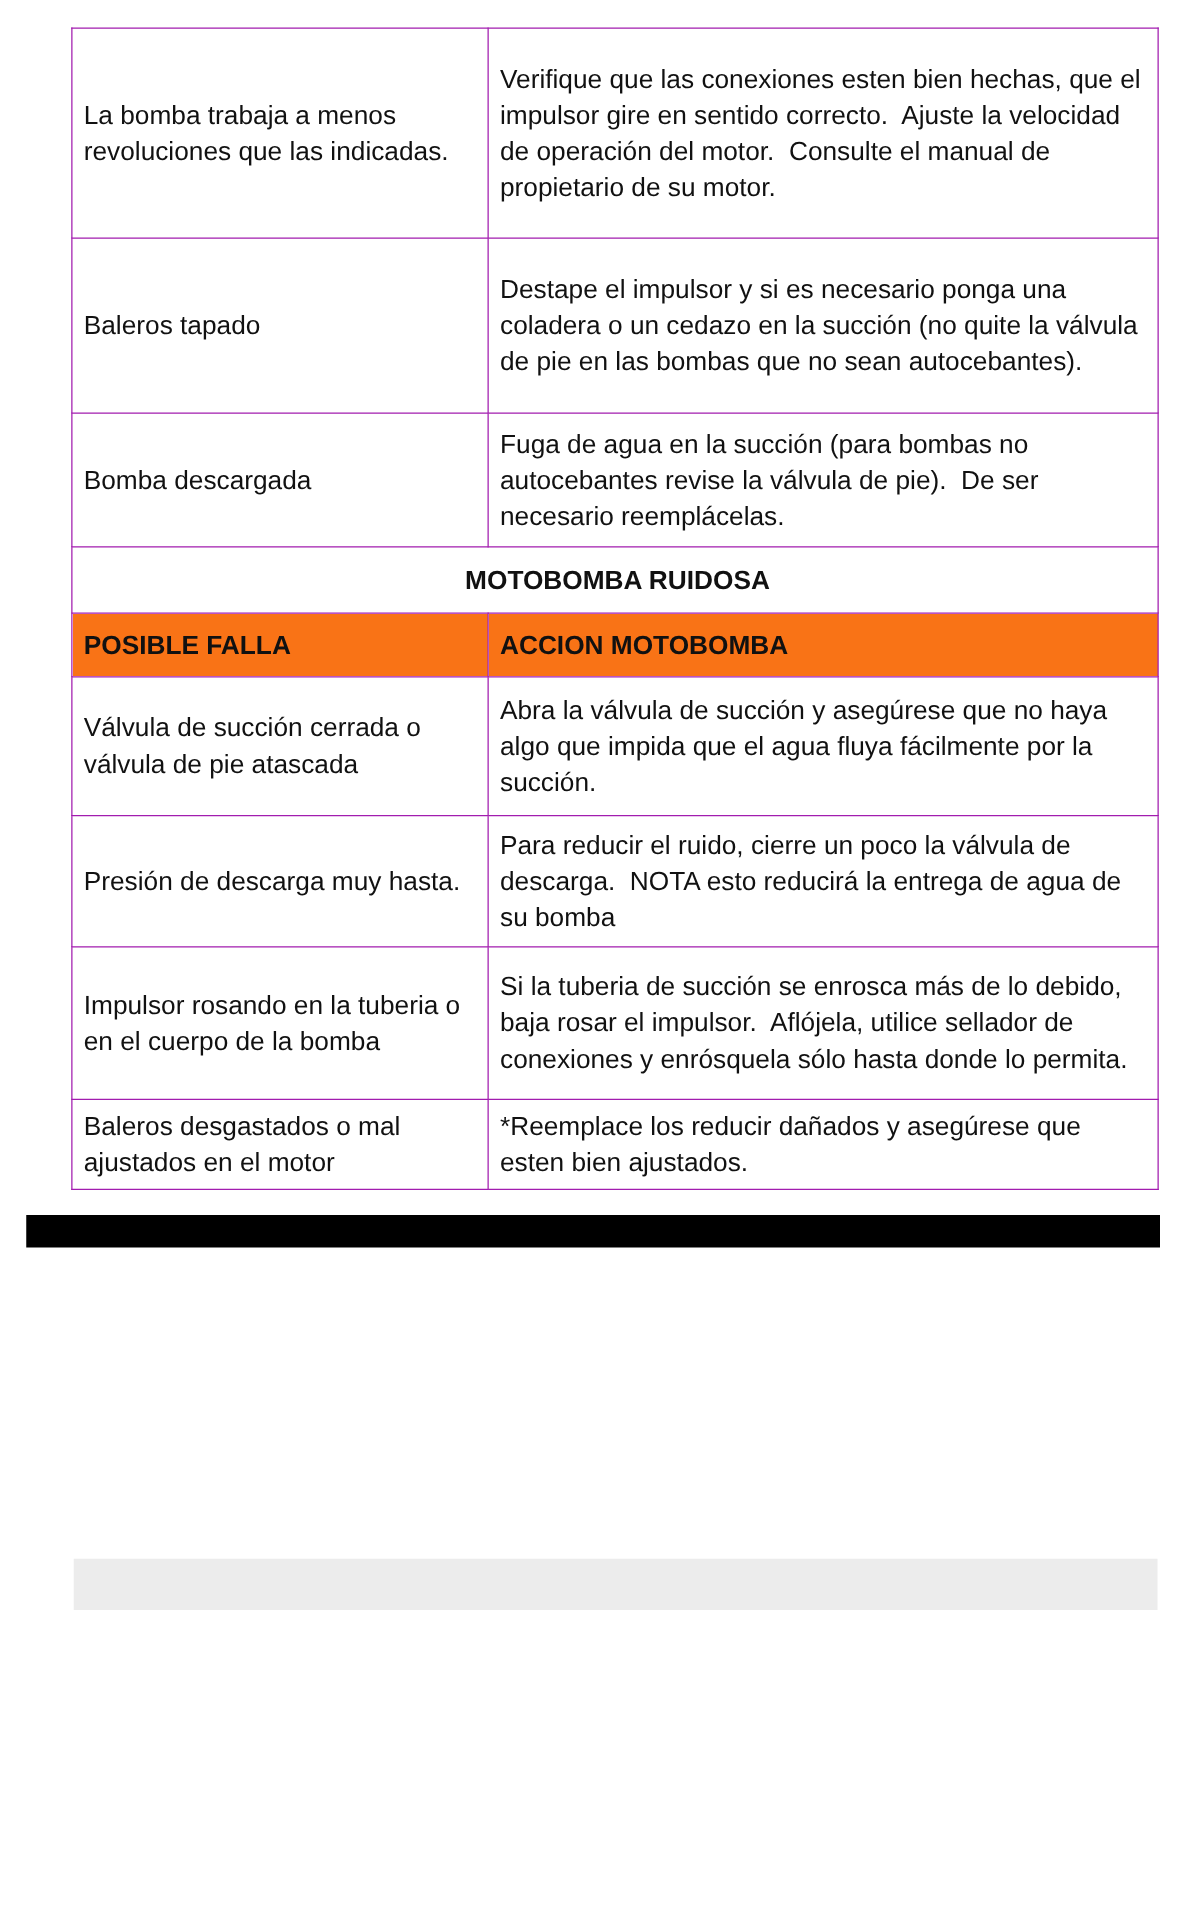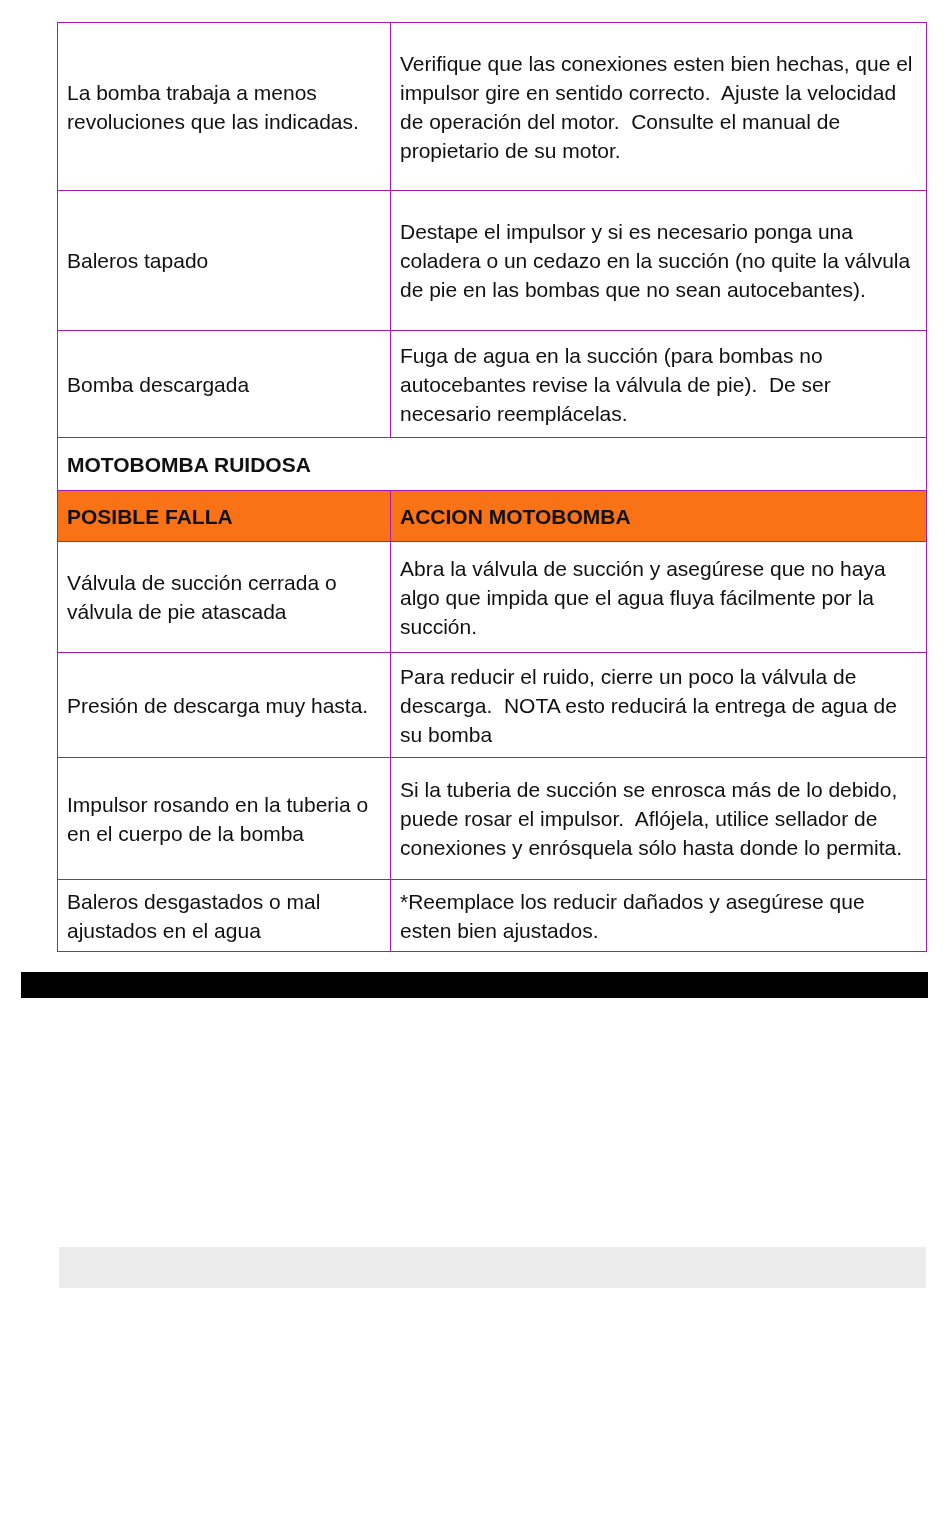--- a/index.html
+++ b/index.html
@@ -20,21 +20,21 @@
     vertical-align: middle;
     font-size: 21px; line-height: 29px;
     padding: 4px 5px 4px 9px;
     white-space: pre-wrap;
     overflow: hidden;
   }
   td.falla { padding-right: 14px; }
   tr.h-168 { height: 168px; }
   tr.h-140 { height: 140px; }
   tr.h-107 { height: 107px; }
-  tr.h-53  { height: 53px; }
+  tr.h-53  { height: 53px; text-align: center; }
   tr.h-51  { height: 51px; }
   tr.h-111 { height: 111px; }
   tr.h-105 { height: 105px; }
   tr.h-133 { height: 122px; }
   tr.h-72  { height: 72px; }
 
   td.section-title {
     font-weight: bold; font-size: 22px;
     background: #ffffff;
   }
@@ -88,24 +88,24 @@
       <tr class="h-111">
         <td class="falla">Válvula de succión cerrada o válvula de pie atascada</td>
         <td class="accion">Abra la válvula de succión y asegúrese que no haya algo que impida que el agua fluya fácilmente por la succión.</td>
       </tr>
       <tr class="h-105">
         <td class="falla">Presión de descarga muy hasta.</td>
         <td class="accion">Para reducir el ruido, cierre un poco la válvula de descarga.  NOTA esto reducirá la entrega de agua de su bomba</td>
       </tr>
       <tr class="h-133">
         <td class="falla">Impulsor rosando en la tuberia o en el cuerpo de la bomba</td>
-        <td class="accion">Si la tuberia de succión se enrosca más de lo debido, puede rosar el impulsor.  Aflójela, utilice sellador de conexiones y enrósquela sólo hasta donde lo permita.</td>
+        <td class="accion">Si la tuberia de succión se enrosca más de lo debido, baja rosar el impulsor.  Aflójela, utilice sellador de conexiones y enrósquela sólo hasta donde lo permita.</td>
       </tr>
       <tr class="h-72">
-        <td class="falla">Baleros desgastados o mal ajustados en el agua</td>
+        <td class="falla">Baleros desgastados o mal ajustados en el motor</td>
         <td class="accion">*Reemplace los reducir dañados y asegúrese que esten bien ajustados.</td>
       </tr>
     </tbody>
   </table>
 
   <div class="separator-bar"></div>
   <div class="footer-band"></div>
 
 </div>
 

